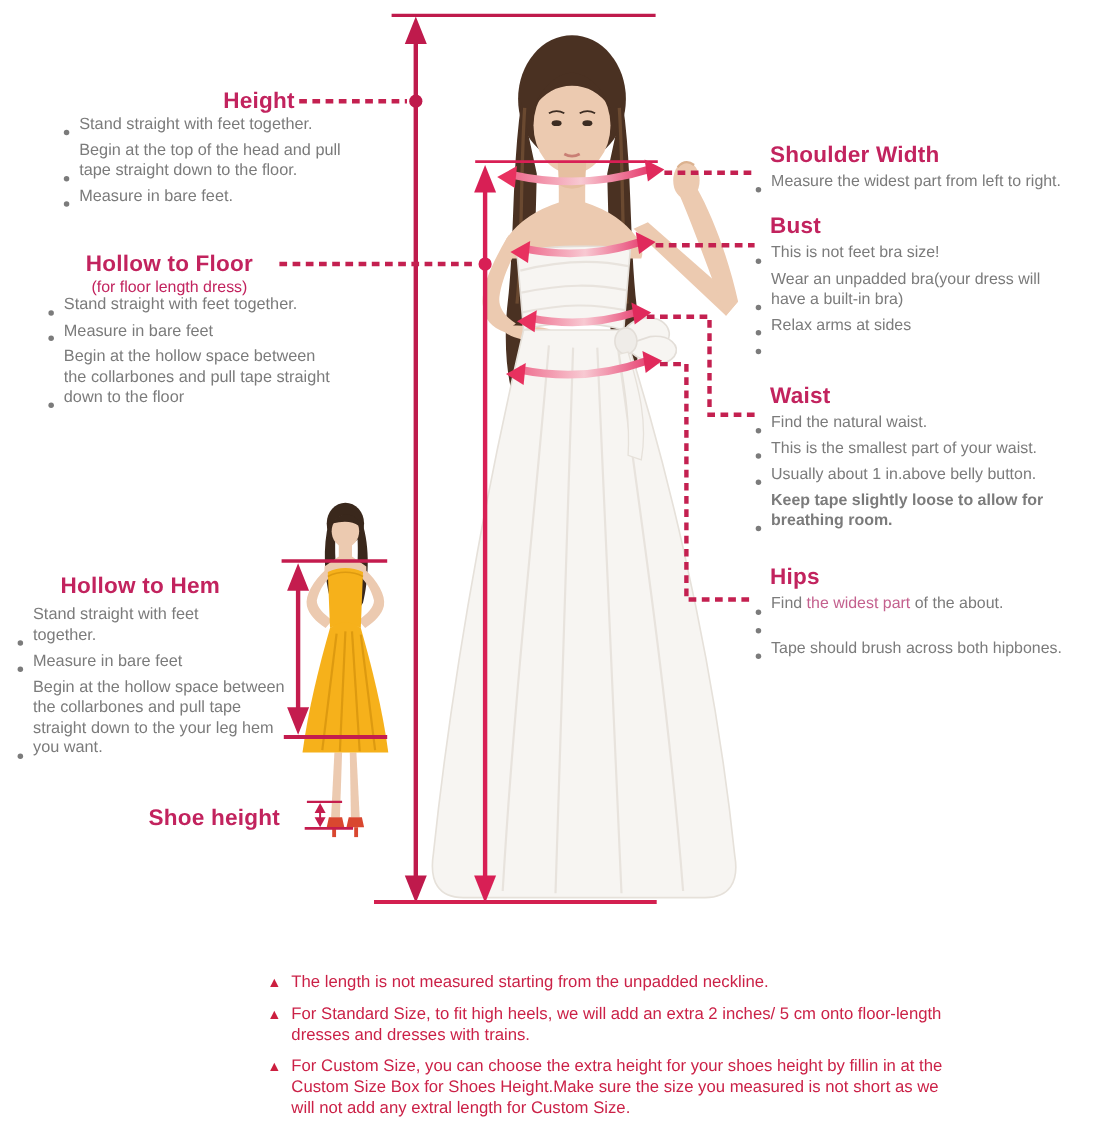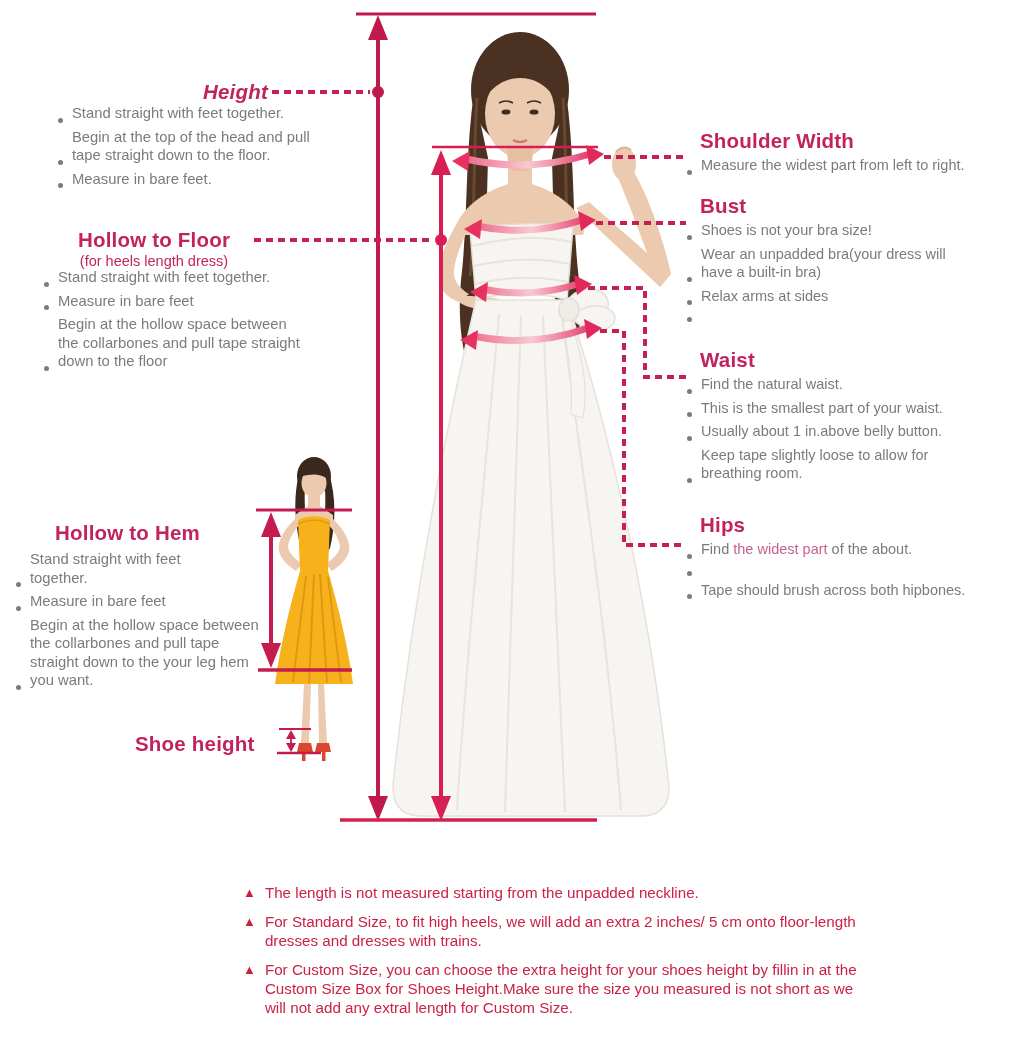--- a/index.html
+++ b/index.html
@@ -10,21 +10,21 @@
   .ttl{font-size:20.5px;font-weight:bold;color:#c2235e;letter-spacing:.2px;}
   .subttl{font-size:14.5px;color:#c2235e;margin-top:1px;}
   
   .blist{list-style:none;margin:0;padding:0;font-size:14.8px;color:#7b7b7b;line-height:18.5px;}
   .blist li{display:flex;gap:9px;margin-bottom:5px;align-items:flex-end;}
   .blt{flex:0 0 auto;width:5px;height:5px;border-radius:50%;background:#7b7b7b;margin-top:7px;}
   .rcol .blist{font-size:14.5px;}
   .rcol .ttl{margin:0 0 3px 13px;}
   .hl{color:#c4618e;}
   .mw270{max-width:270px;}
-  .mw272{max-width:272px;}
+  .mw272{max-width:272px;font-weight:bold;}
   .mw310{max-width:310px;}
   
   .note{display:flex;gap:9px;margin-bottom:10px;color:#cb2147;font-size:15.2px;line-height:19px;}
   .tri{flex:0 0 auto;font-size:13px;line-height:19px;color:#cc1f3f;}
   .note-text{max-width:598px;}
   
   .fig{z-index:1;}
   #overlay{z-index:5;pointer-events:none;}
   .txt{z-index:6;}
 </style>
@@ -195,41 +195,41 @@
 
     <g stroke="#c41c4e" fill="#c41c4e">
       <line x1="279" y1="729" x2="311" y2="729" stroke-width="2"></line>
       <line x1="277" y1="753" x2="321" y2="753" stroke-width="2.5"></line>
       <line x1="291" y1="733" x2="291" y2="749" stroke-width="1.8"></line>
       <polygon points="291,730 286,739 296,739" stroke="none"></polygon>
       <polygon points="291,752 286,743 296,743" stroke="none"></polygon>
     </g>
   </svg>
 
-  <div class="abs txt" style="left:56px;top:80px;width:212px;font-style:italic;">
+  <div class="abs txt" style="left:56px;top:80px;width:212px;">
     <div class="ttl" style="text-align:right;">Height</div>
   </div>
   <ul class="abs txt blist" style="left:58px;top:104px;width:264px;">
     <li>
         <span class="blt"></span>
         <span>Stand straight with feet together.</span>
       </li>
     <li>
         <span class="blt"></span>
         <span>Begin at the top of the head and pull tape straight down to the floor.</span>
       </li>
     <li>
         <span class="blt"></span>
         <span>Measure in bare feet.</span>
       </li>
   </ul>
 
   <div class="abs txt" style="left:48px;top:228px;width:212px;text-align:center;">
     <div class="ttl">Hollow to Floor</div>
-    <div class="subttl">(for heels length dress)</div>
+    <div class="subttl">(for floor length dress)</div>
   </div>
   <ul class="abs txt blist" style="left:44px;top:268px;width:264px;">
     <li>
         <span class="blt"></span>
         <span>Stand straight with feet together.</span>
       </li>
     <li>
         <span class="blt"></span>
         <span>Measure in bare feet</span>
       </li>
@@ -269,21 +269,21 @@
           <span>Measure the widest part from left to right.</span>
         </li>
     </ul>
   </div>
 
   <div class="abs txt rcol" style="left:687px;top:194px;width:340px;">
     <div class="ttl">Bust</div>
     <ul class="blist">
       <li>
           <span class="blt"></span>
-          <span>Shoes is not your bra size!</span>
+          <span>This is not feet bra size!</span>
         </li>
       <li>
           <span class="blt"></span>
           <span class="mw270">Wear an unpadded bra(your dress will have a built-in bra)</span>
         </li>
       <li>
           <span class="blt"></span>
           <span>Relax arms at sides</span>
         </li>
       <li>

